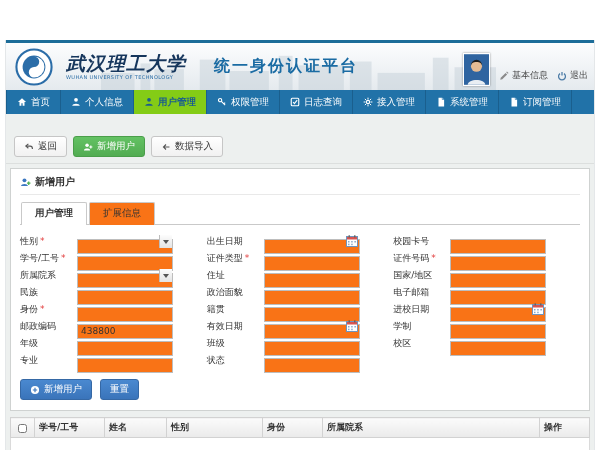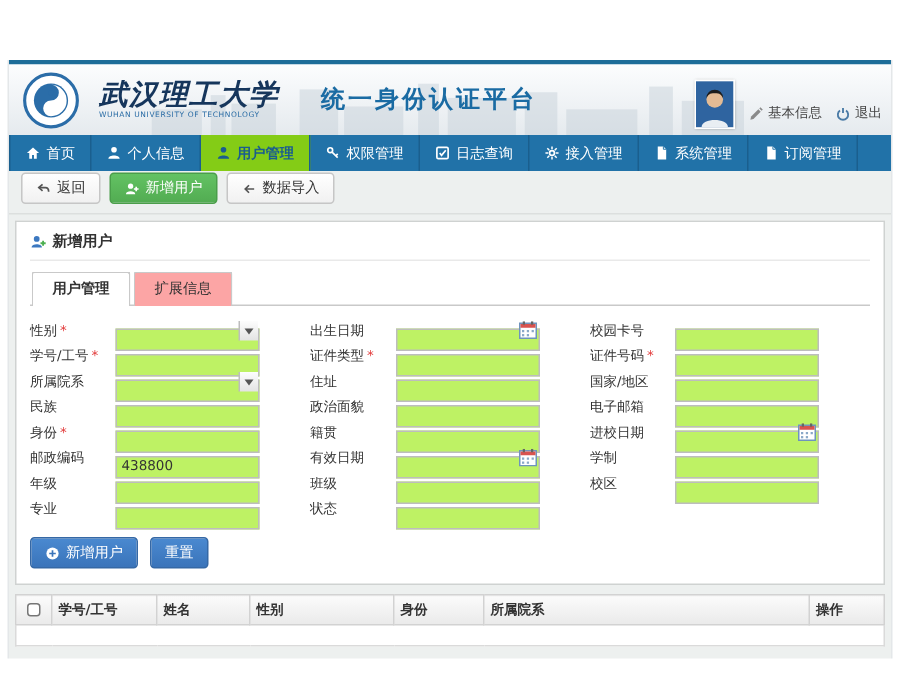--- a/index.html
+++ b/index.html
@@ -21,41 +21,41 @@
   .avatar svg { display:block; width:100%; height:100%; }
   .hlink { display:flex; align-items:center; gap:3px; font-size:9px; color:#444; text-decoration:none; margin-bottom:4px; cursor:pointer; }
   .hic { display:inline-flex; } .hic svg { width:10px; height:10px; }
   .nav { display:flex; height:24px; background:#2172a8; }
   .nav-item { display:flex; align-items:center; gap:4px; padding:0 10px; font-size:9.5px; color:#fff;
               border-right:1px solid #1a5f8e; cursor:pointer; text-decoration:none; white-space:nowrap; }
   .nav-item:first-child { border-left:1px solid #1a5f8e; }
   .nav-item.active { background:#84cc16; color:#1a5d8e; font-weight:bold; }
   .nav-ic { display:inline-flex; } .nav-ic svg { width:10px; height:10px; }
   .content { background:#edf0ef; padding-bottom:8px; }
-  .toolbar { display:flex; gap:6px; padding:1px 8px 6px; border-bottom:1px solid #dcdfde; }
+  .toolbar { display:flex; gap:6px; padding:22px 8px 6px; border-bottom:1px solid #dcdfde; }
   .btn { display:inline-flex; align-items:center; gap:4px; height:21px; padding:0 9px; font-size:9.5px; color:#333;
          background:linear-gradient(#fff,#f1f1f1); border:1px solid #c6c6c6; border-radius:3px; cursor:pointer; font-family:inherit; }
   .btn.green { background:linear-gradient(#63c263,#52ac52); border-color:#4a9e4a; color:#fff; }
   .btn.primary { background:linear-gradient(#4a89d0,#3a74ba); border-color:#3568a5; color:#fff; }
   .bic { display:inline-flex; } .bic svg { width:10px; height:10px; }
   .panel { background:#fff; border:1px solid #cfd2d1; margin:4px 4px 6px; padding:6px 9px 10px; }
   .panel-title { display:flex; align-items:center; gap:4px; font-size:10px; font-weight:bold; color:#333;
                  padding-bottom:5px; border-bottom:1px solid #e9e9e9; }
   .pic { display:inline-flex; } .pic svg { width:11px; height:11px; }
   .tabs { display:flex; gap:2px; margin-top:6px; border-bottom:1px solid #c9c9c9; padding-left:1px; }
-  .tab { font-size:9.5px; color:#333; background:#fca5a5; border:1px solid #c9c9c9; border-bottom:none;
+  .tab { font-size:9.5px; color:#333; background:#f97316; border:1px solid #c9c9c9; border-bottom:none;
          padding:4px 13px; cursor:pointer; border-radius:2px 2px 0 0; position:relative; top:1px; }
   .tab.active { background:#fff; font-weight:bold; padding-bottom:5px; }
   .form-grid { display:flex; flex-wrap:wrap; margin-top:8px; }
   .f-cell { display:flex; align-items:center; width:33.33%; height:17px; }
   .f-label { width:57px; font-size:9px; color:#333; flex:none; }
   .req { color:#e23c3c; margin-left:2px; }
   .f-ctrl { position:relative; width:96px; height:15px; flex:none; }
   .f-ctrl input { width:100%; height:15px; border:1px solid #bdbdbd; font-size:9px; padding:0 3px;
-                  font-family:inherit; color:#333; background:#bef264; }
+                  font-family:inherit; color:#333; background:#f97316; }
   .dd-btn { position:absolute; top:1px; right:1px; bottom:1px; width:13px;
             background:linear-gradient(#fdfdfd,#e3e3e3); border-left:1px solid #bdbdbd;
             display:flex; align-items:center; justify-content:center; cursor:pointer; }
   .tri { width:0; height:0; border-left:3px solid transparent; border-right:3px solid transparent; border-top:4px solid #555; }
   .cal-btn { position:absolute; top:1px; right:2px; cursor:pointer; display:inline-flex; }
   .cal-btn svg { width:12px; height:12px; }
   .actions { display:flex; gap:8px; margin-top:10px; }
   .grid-table { width:calc(100% - 8px); margin:0 4px; border-collapse:collapse; background:#fff; font-size:9px; }
   .grid-table th { background:linear-gradient(#fbfbfb,#eaeaea); border:1px solid #d2d2d2; padding:3px 4px;
                    text-align:left; font-weight:bold; color:#333; height:17px; }

